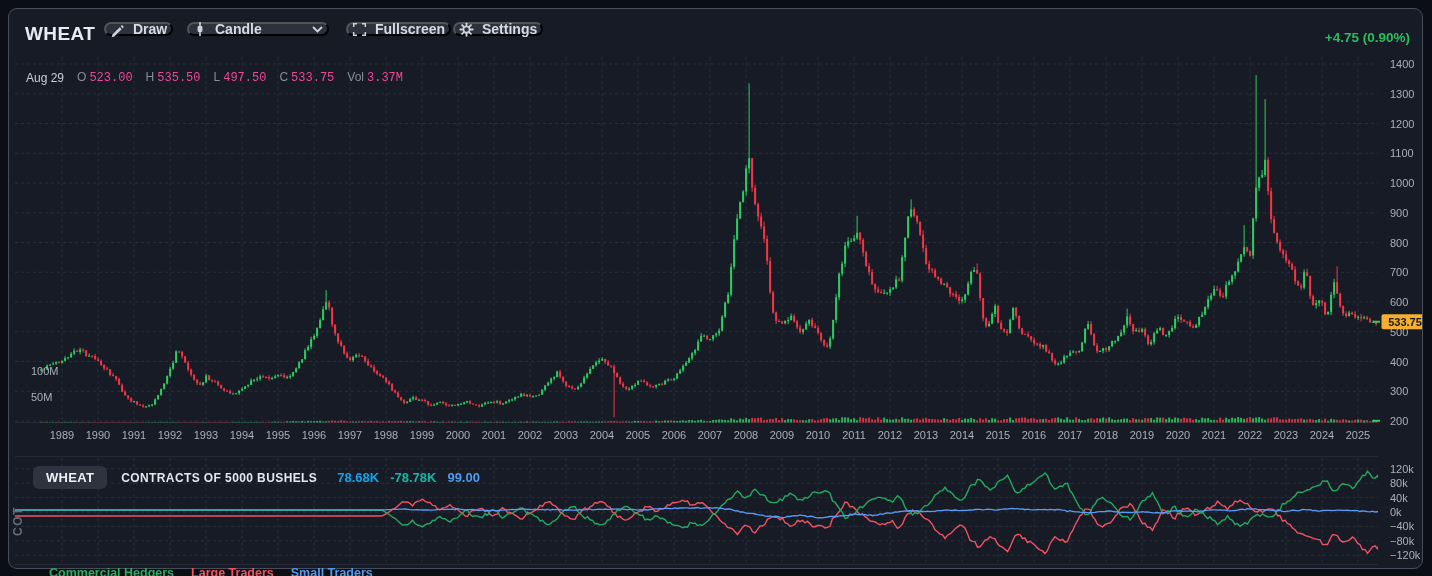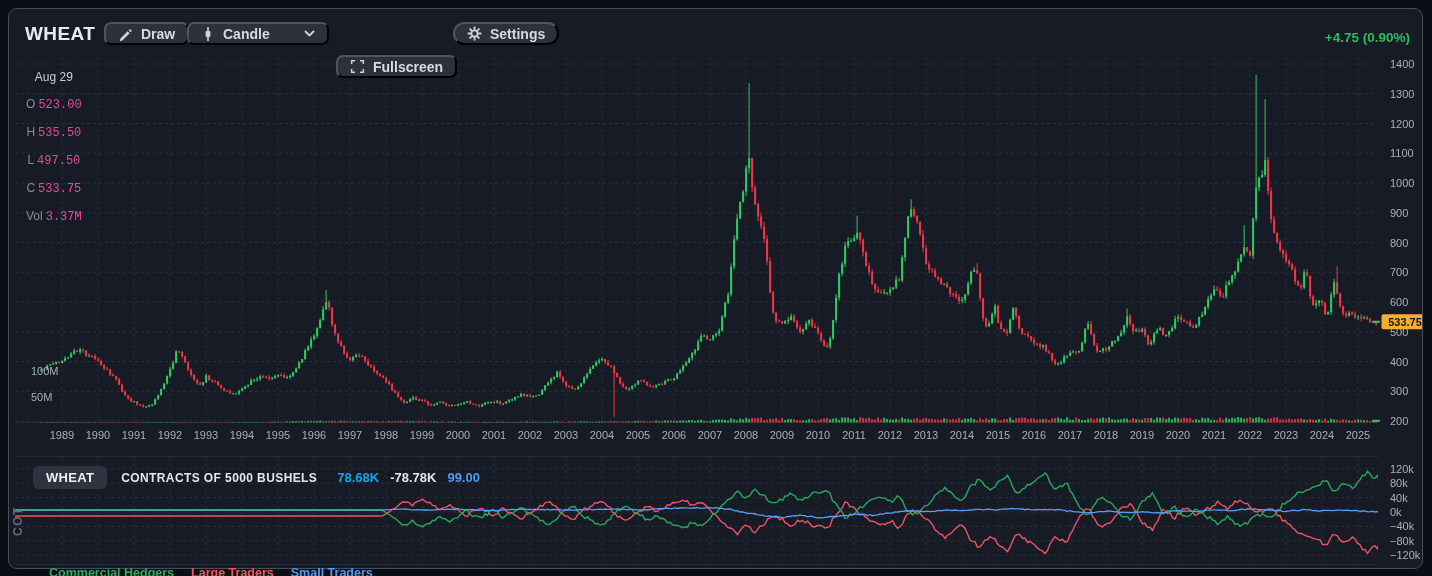--- a/index.html
+++ b/index.html
@@ -1,24 +1,24 @@
 <!DOCTYPE html>
 <html><head>
 <meta charset="utf-8">
 <style>
   html,body{margin:0;padding:0;background:#0b0e14;}
   .stage{position:relative;width:1432px;height:576px;background:#0b0e14;font-family:"Liberation Sans",sans-serif;overflow:hidden;}
   .panel{position:absolute;left:8px;top:8px;width:1415px;height:561px;background:#171b26;border:1px solid #474d5a;border-radius:9px;box-sizing:border-box;}
   .chart-svg{position:absolute;left:0;top:0;z-index:1;}
   .overlay{position:absolute;z-index:2;}
   .title{left:16px;top:14px;font-size:19px;font-weight:700;color:#e8eaf0;letter-spacing:.4px;}
-  .btn{position:absolute;top:13px;height:23px;background:#2c313c;border-radius:7px;display:flex;align-items:center;color:#d6dae2;font-size:14px;font-weight:600;box-sizing:border-box;padding:0 12px;gap:8px;z-index:2;cursor:pointer;}
+  .btn{position:absolute;top:13px;height:14px;background:#2c313c;border-radius:7px;display:flex;align-items:center;color:#d6dae2;font-size:14px;font-weight:600;box-sizing:border-box;padding:0 4px;gap:8px;z-index:2;cursor:pointer;}
   .btn svg{display:block;}
   .chg{right:12px;top:21px;font-size:13.5px;font-weight:600;color:#2bbd5c;margin-left:48px;}
-  .quote{left:17px;top:61px;display:flex;gap:13px;font-size:12px;color:#c9ced8;align-items:center;flex-direction:column;}
+  .quote{left:17px;top:61px;display:flex;gap:13px;font-size:12px;color:#c9ced8;align-items:center;}
   .quote .lb{color:#868d9b;margin-right:3px;}
   .quote .vl{color:#ec4899;font-family:Liberation Mono, monospace;}
   .cot-head{left:24px;top:457px;display:flex;align-items:center;gap:14px;}
   .badge{background:#2e333f;color:#eef0f4;font-size:13px;font-weight:700;padding:4px 13px;border-radius:6px;letter-spacing:.3px;}
   .subt{color:#e3e6ec;font-size:12px;font-weight:700;letter-spacing:.4px;}
   .cotvals{display:flex;gap:11px;font-size:13px;font-weight:600;margin-left:6px;}
   .legend{left:40px;top:557px;display:flex;gap:17px;font-size:12.5px;font-weight:700;}
   .cot-side{left:-21px;top:505px;width:60px;text-align:center;transform:rotate(-90deg);color:#656c7b;font-size:12px;font-weight:700;letter-spacing:1.5px;}
   .grid{stroke:#2a2f3c;stroke-dasharray:3 3;fill:none;stroke-width:1;}
   .sep{stroke:#252a36;stroke-width:1;}
@@ -1569,21 +1569,21 @@
           </svg>
       </span>
       <span>Candle</span>
       <span style="margin-left:auto;">
         <svg width="11" height="7" viewBox="0 0 11 7">
             <path d="M1 1 L5.5 5.5 L10 1" stroke="#cfd3db" stroke-width="1.8" fill="none"></path>
           </svg>
       </span>
     </button>
 
-    <button class="btn" style="left:327px;margin-top:33px;">
+    <button class="btn" style="left:337px;">
       <span>
         <svg width="15" height="15" viewBox="0 0 18 18">
             <path d="M2 6 V2 H6 M12 2 H16 V6 M16 12 V16 H12 M6 16 H2 V12" stroke="#cfd3db" stroke-width="1.8" fill="none"></path>
           </svg>
       </span>
       <span>Fullscreen</span>
     </button>
 
     <button class="btn" style="left:444px;border-radius:15px;">
       <span>
@@ -1613,21 +1613,21 @@
       <span><span class="lb">L</span><span class="vl">497.50</span></span>
       <span><span class="lb">C</span><span class="vl">533.75</span></span>
       <span><span class="lb">Vol</span><span class="vl">3.37M</span></span>
     </div>
 
     <div class="overlay cot-head">
       <span class="badge">WHEAT</span>
       <span class="subt">CONTRACTS OF 5000 BUSHELS</span>
       <span class="cotvals">
         <span style="color:#0ea5e9">78.68K</span>
-        <span style="color:#e5e5e5">-78.78K</span>
+        <span style="color:#14b8a6">-78.78K</span>
         <span style="color:#4f9bf0">99.00</span>
       </span>
     </div>
 
     <div class="overlay cot-side">COT</div>
 
     <div class="overlay legend">
         <span style="color: rgb(43, 173, 95);">Commercial Hedgers</span>
         <span style="color: rgb(247, 82, 95);">Large Traders</span>
         <span style="color: rgb(79, 155, 240);">Small Traders</span>

